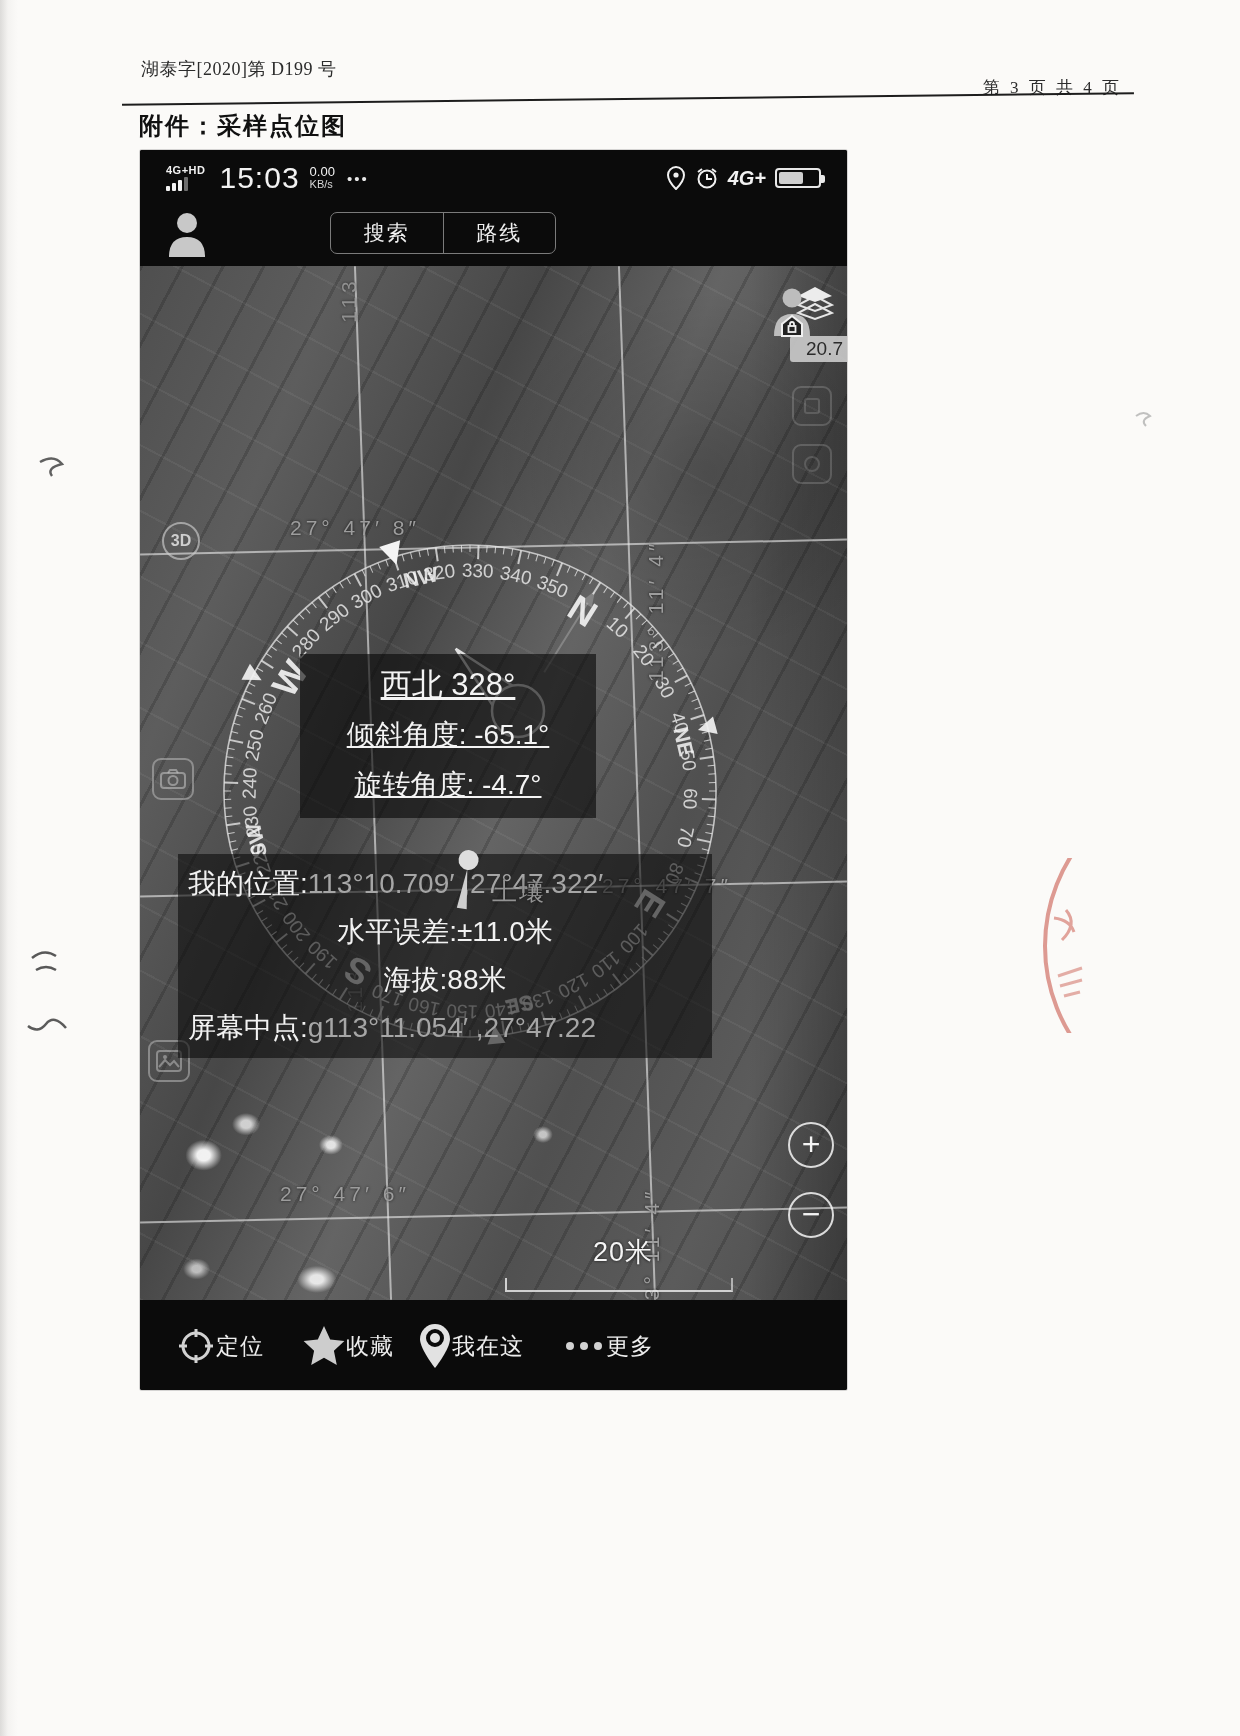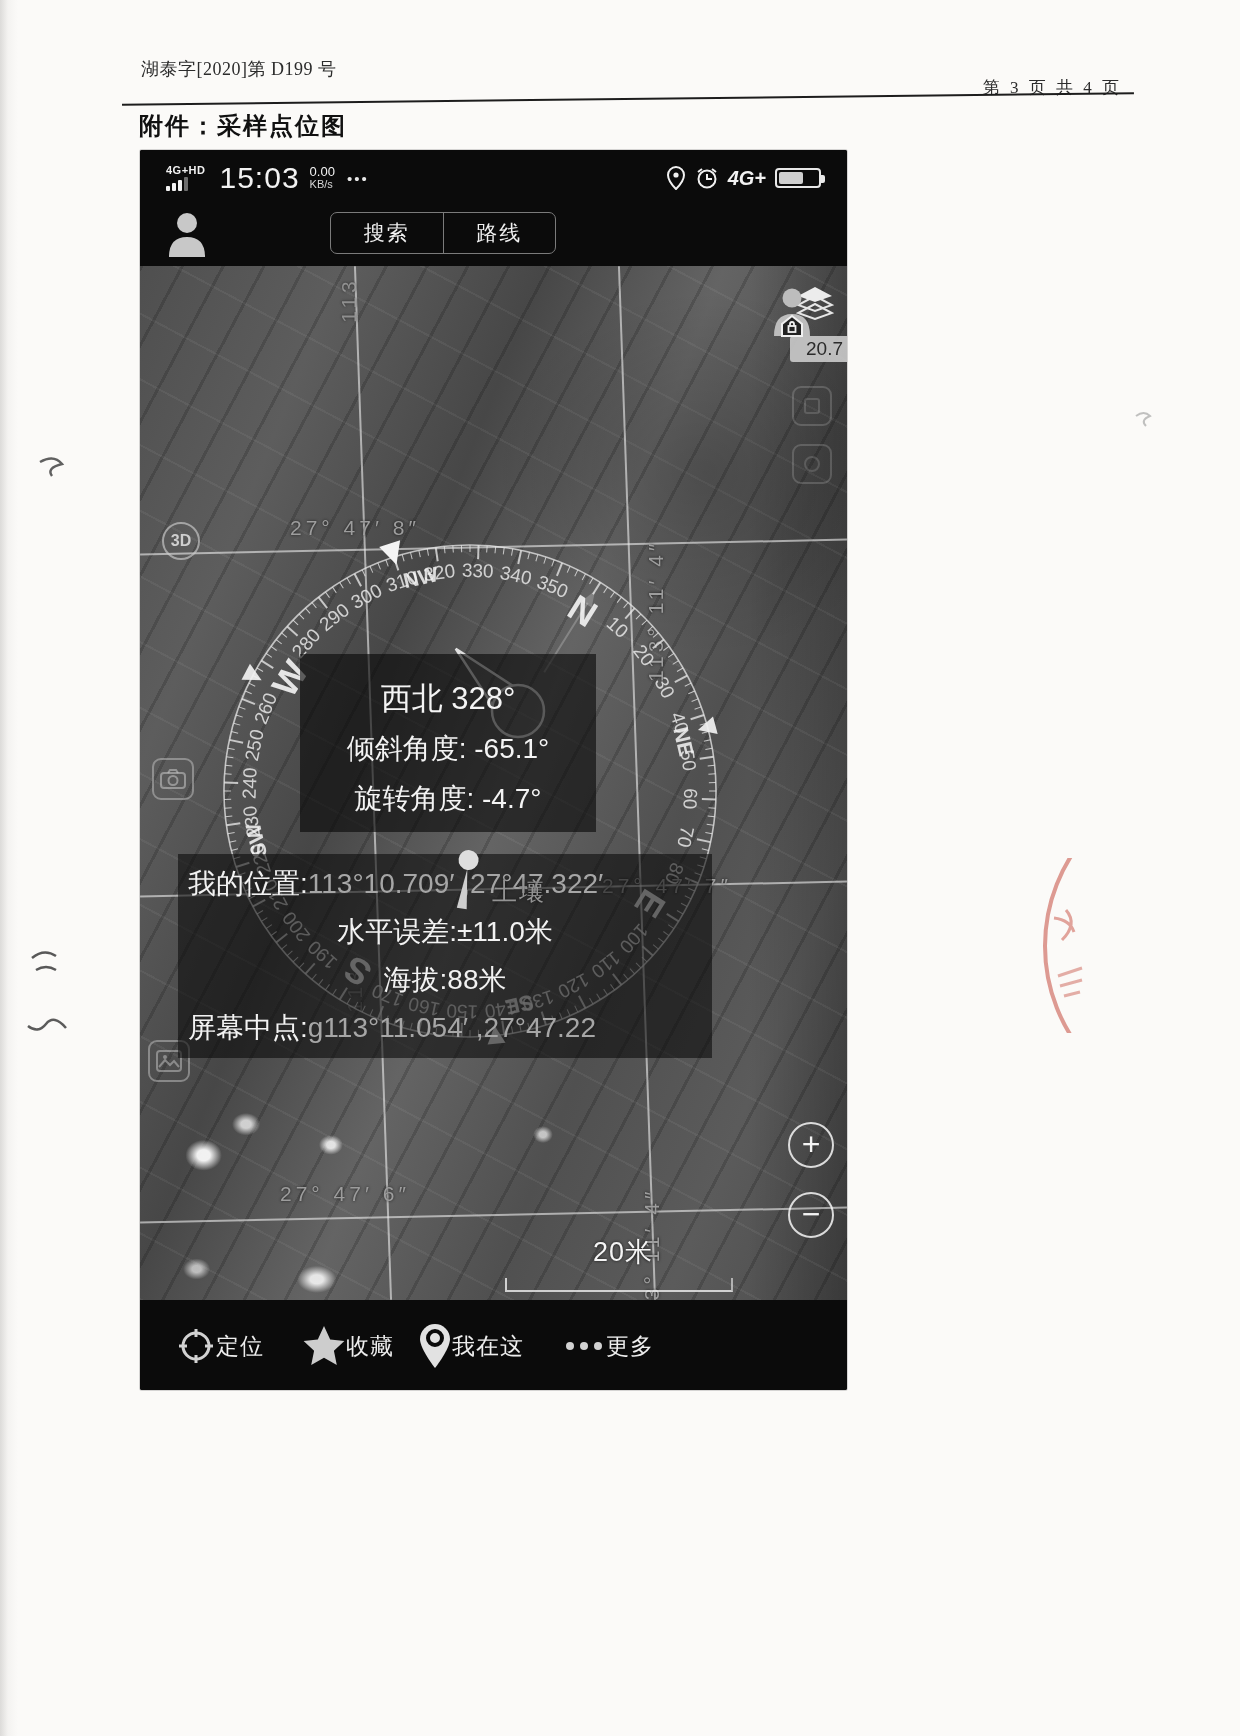--- a/index.html
+++ b/index.html
@@ -62,21 +62,21 @@
     linear-gradient(112deg,#4f4f4f 0%,#5d5d5d 18%,#474747 36%,#646464 52%,#505050 68%,#5b5b5b 84%,#4b4b4b 100%);}
   .gline{position:absolute;background:rgba(238,238,238,.6);z-index:1;}
   .gline.v{width:1.5px;height:1034px;top:0;transform:rotate(-2deg);}
   .gline.h{height:1.5px;width:707px;left:0;transform:rotate(-1.2deg);}
   .glabel{position:absolute;color:#9d9d9d;font-size:21px;letter-spacing:4px;z-index:2;
           text-shadow:0 0 3px rgba(0,0,0,.7);white-space:nowrap;}
   .glabel.rot{transform:rotate(-90deg);}
   .compass-svg{position:absolute;left:70px;top:265px;z-index:2;}
   
   .heading-box{position:absolute;left:160px;top:388px;width:296px;z-index:5;
-               background:rgba(8,8,8,.62);color:#f4f4f4;text-align:center;padding:20px 0 8px;}
+               background:rgba(8,8,8,.62);color:#f4f4f4;text-align:center;padding:6px 0 8px;text-decoration:underline;}
   .heading-box .l1{font-size:31px;line-height:50px;}
   .heading-box .l2,.heading-box .l3{font-size:28px;line-height:50px;}
   .info-box{position:absolute;left:38px;top:588px;width:534px;z-index:5;
             background:rgba(8,8,8,.58);color:#f2f2f2;padding:6px 10px;}
   .info-box .row{font-size:28px;line-height:48px;white-space:nowrap;}
   .info-box .dim{color:#a6a6a6;}
   .info-box .center{text-align:center;}
   .map-pin{position:absolute;left:306px;top:578px;z-index:6;}
   .pin-label{position:absolute;left:352px;top:592px;z-index:6;color:#939393;font-size:25px;
              letter-spacing:2px;text-shadow:0 0 3px rgba(0,0,0,.6);margin-top:17px;}

